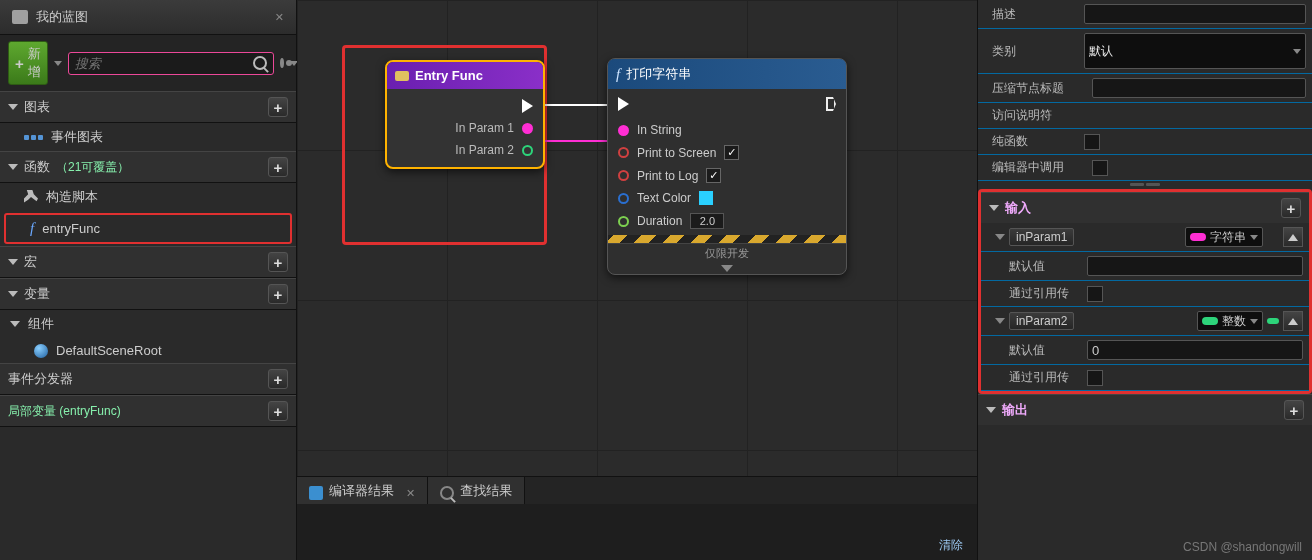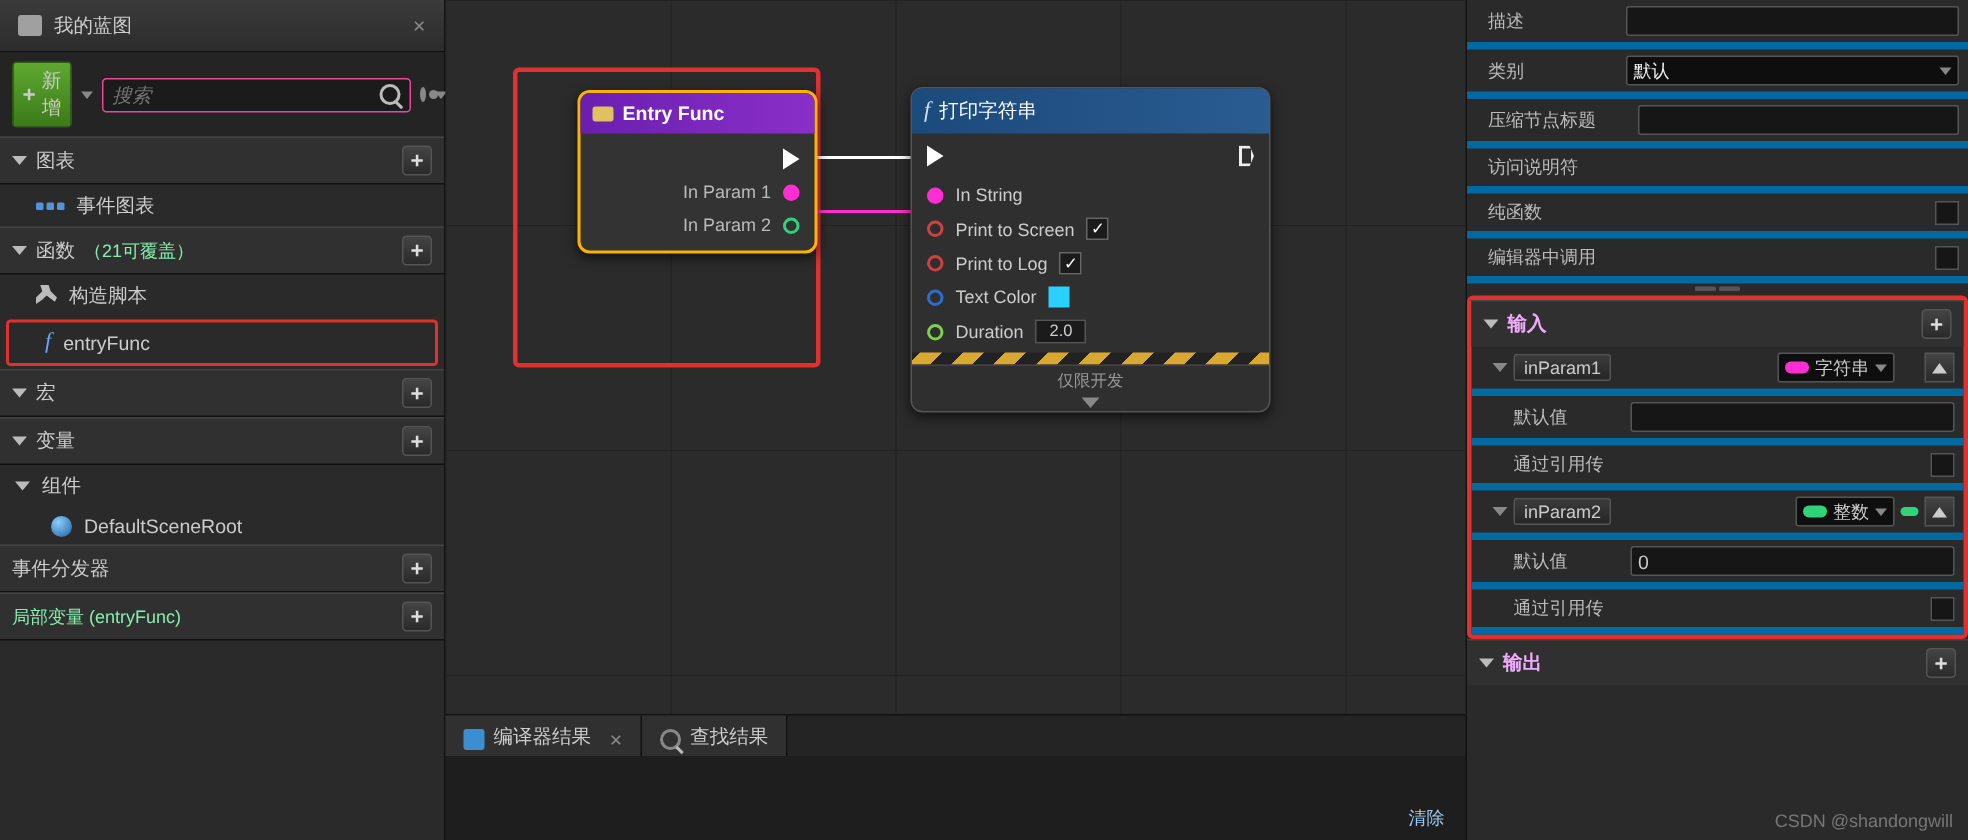--- a/index.html
+++ b/index.html
@@ -58,26 +58,26 @@
 .dur-box{width:34px;height:16px;background:#1b1b1b;border:1px solid #555;font-size:11px;text-align:center;line-height:14px;}
 .exec-in{display:flex;justify-content:space-between;align-items:center;padding:4px 0 8px;}
 .wire-exec{position:absolute;left:246px;top:104px;width:66px;height:2px;background:#fff;}
 .wire-str{position:absolute;left:246px;top:140px;width:76px;height:2px;background:#ff2ed4;}
 .bottom-tabs{display:flex;background:#242424;border-top:1px solid #111;height:28px;align-items:stretch;}
 .btab{display:flex;align-items:flex-end;gap:6px;padding:4px 12px;border-right:1px solid #111;background:#303030;}
 .btab .x{color:#888;font-size:11px;margin-left:6px;}
 .bottom-body{height:56px;background:#1e1e1e;display:flex;align-items:flex-end;justify-content:flex-end;padding:6px 14px;}
 .clear-link{color:#9cc7f0;font-size:12px;}
 .right-panel{width:335px;background:#2a2a2a;border-left:1px solid #111;display:flex;flex-direction:column;}
-.prop-row{display:flex;align-items:center;padding:4px 6px 4px 14px;border-bottom:5px solid #0369a1;justify-content:space-between;}
+.prop-row{display:flex;align-items:center;padding:4px 6px 4px 14px;border-bottom:1px solid #0369a1;}
 .prop-row .plbl{width:92px;color:#bbb;font-size:12px;}
 .prop-row .plbl.indent{padding-left:14px;}
 .txt-input{flex:1;height:20px;background:#161616;border:1px solid #555;border-radius:2px;padding:0 4px;color:#ccc;}
 .num-input{flex:1;height:20px;background:#161616;border:1px solid #555;border-radius:2px;padding:0 4px;color:#ccc;}
-.combo{flex:1;height:20px;background:#0e0e0e;border:1px solid #555;border-radius:2px;display:flex;align-items:center;padding:0 4px;gap:4px;}
+.combo{flex:1;height:36px;background:#0e0e0e;border:1px solid #555;border-radius:2px;display:flex;align-items:center;padding:0 4px;gap:4px;}
 .combo .ctext{flex:1;font-size:12px;color:#eee;}
 .chkbox{width:16px;height:16px;background:#161616;border:1px solid #555;}
 .sect{display:flex;align-items:center;gap:6px;padding:5px 8px;background:#303030;border-top:1px solid #444;}
 .sect .sh{font-weight:bold;color:#f0abfc;}
 .red-box2{border:3px solid #e03030;border-radius:4px;margin:0;}
 .pname-btn{background:linear-gradient(#3b3b3b,#262626);border:1px solid #555;border-radius:2px;padding:1px 6px;font-size:12px;}
 .type-combo{display:flex;align-items:center;gap:4px;background:#0e0e0e;border:1px solid #555;border-radius:2px;padding:1px 4px;height:20px;}
 .pill{width:16px;height:8px;border-radius:4px;}
 .pill.str{background:#ff2ed4;}
 .pill.int{background:#2dd47a;}

